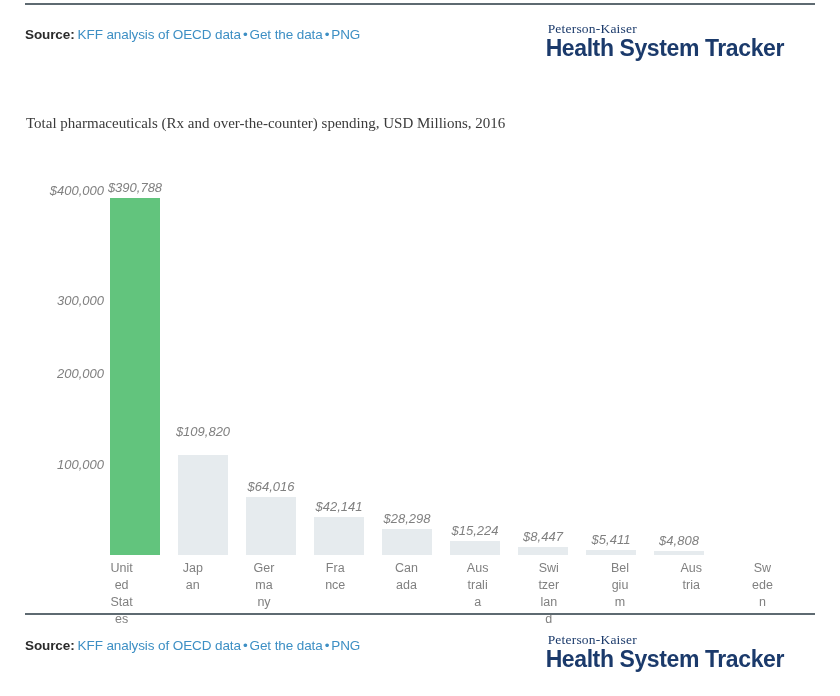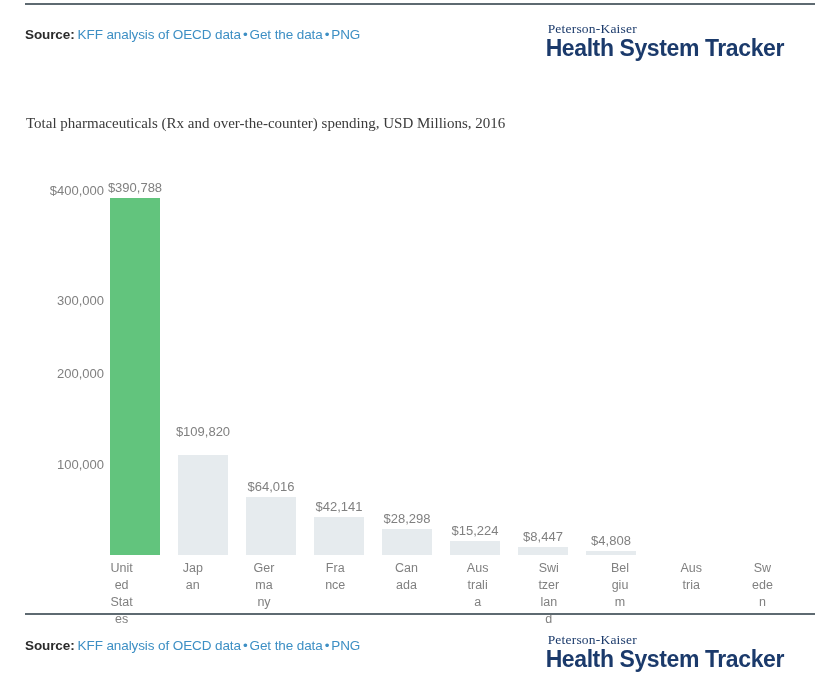--- a/index.html
+++ b/index.html
@@ -118,31 +118,33 @@
     width: 104px;
     height: 365px;
   }
   .ytick {
     position: absolute;
     right: 0;
     font-size: 13px;
     color: #808080;
     white-space: nowrap;
     transform: translateY(-50%);
+    font-style: italic;
   }
 
   .bars {
     position: absolute;
     left: 0;
     bottom: 0;
     width: 100%;
     height: 365px;
     display: flex;
     align-items: flex-start;
     justify-content: flex-start;
+    font-style: italic;
   }
   .barcol {
     position: relative;
     width: 50px;
     margin-right: 18px;
     height: 100%;
     display: flex;
     flex-direction: column;
     justify-content: flex-end;
     align-items: center;
@@ -228,20 +230,24 @@
             <div class="bar-value" style="bottom: 28.8219px;">$28,298</div>
             <div class="bar" style="height: 25.8219px;"></div>
           </div>
           <div class="barcol">
             <div class="bar-value" style="bottom: 16.8919px;">$15,224</div>
             <div class="bar" style="height: 13.8919px;"></div>
           </div>
           <div class="barcol">
             <div class="bar-value" style="bottom: 10.7079px;">$8,447</div>
             <div class="bar" style="height: 7.70789px;"></div>
+          </div>
+          <div class="barcol">
+            <div class="bar-value" style="bottom: 7.93754px;">$5,411</div>
+            <div class="bar" style="height: 4.93754px;"></div>
           </div>
           <div class="barcol">
             <div class="bar-value" style="bottom: 7.3873px;">$4,808</div>
             <div class="bar" style="height: 4.3873px;"></div>
           </div>
         </div>
     </div>
     <div class="cats">
         <div class="cat">United States</div>
         <div class="cat">Japan</div>

